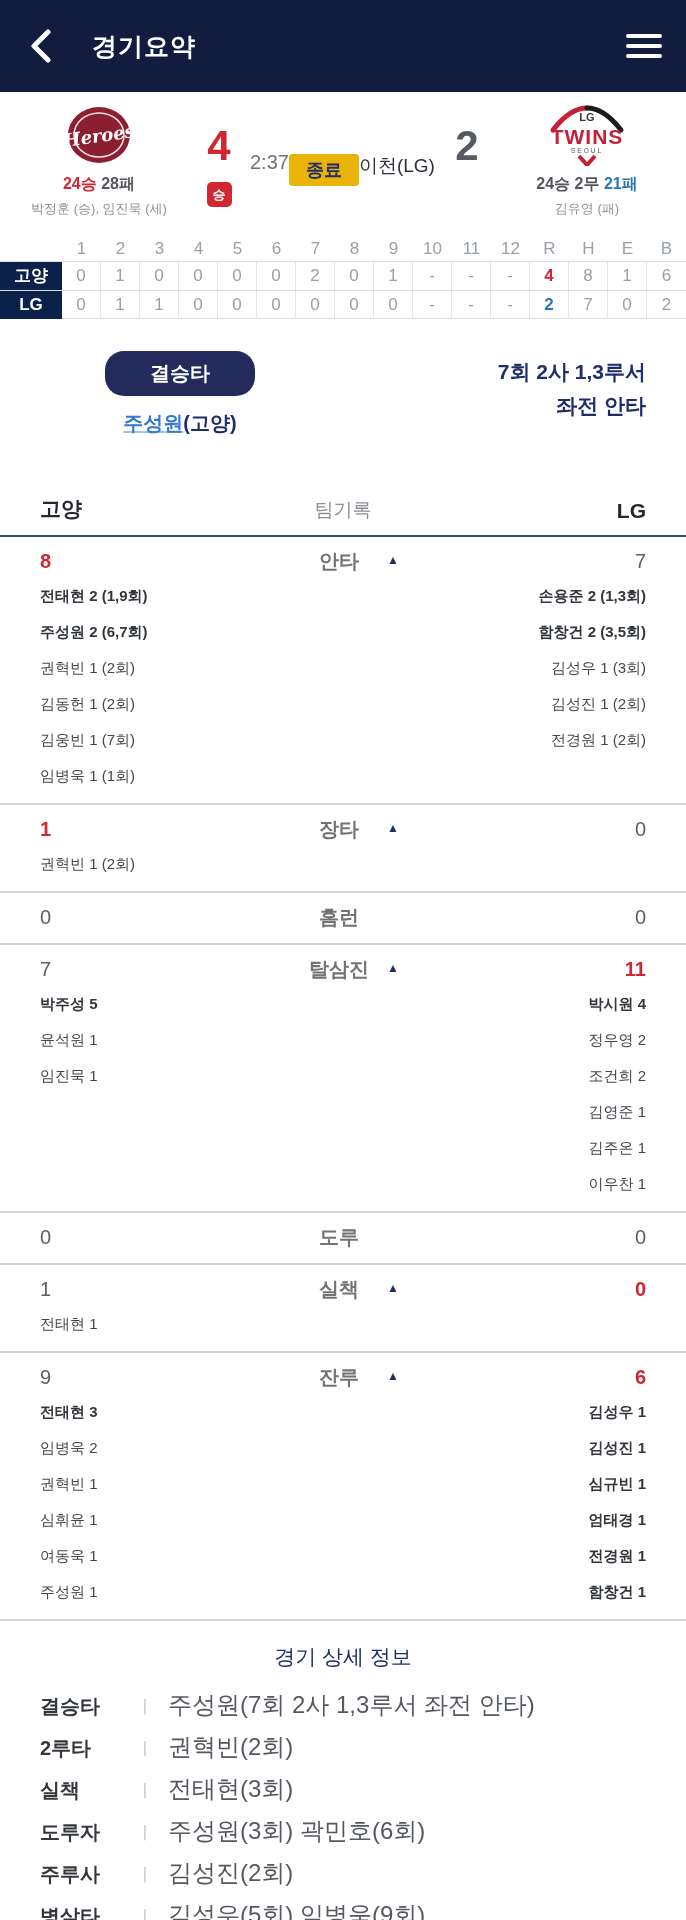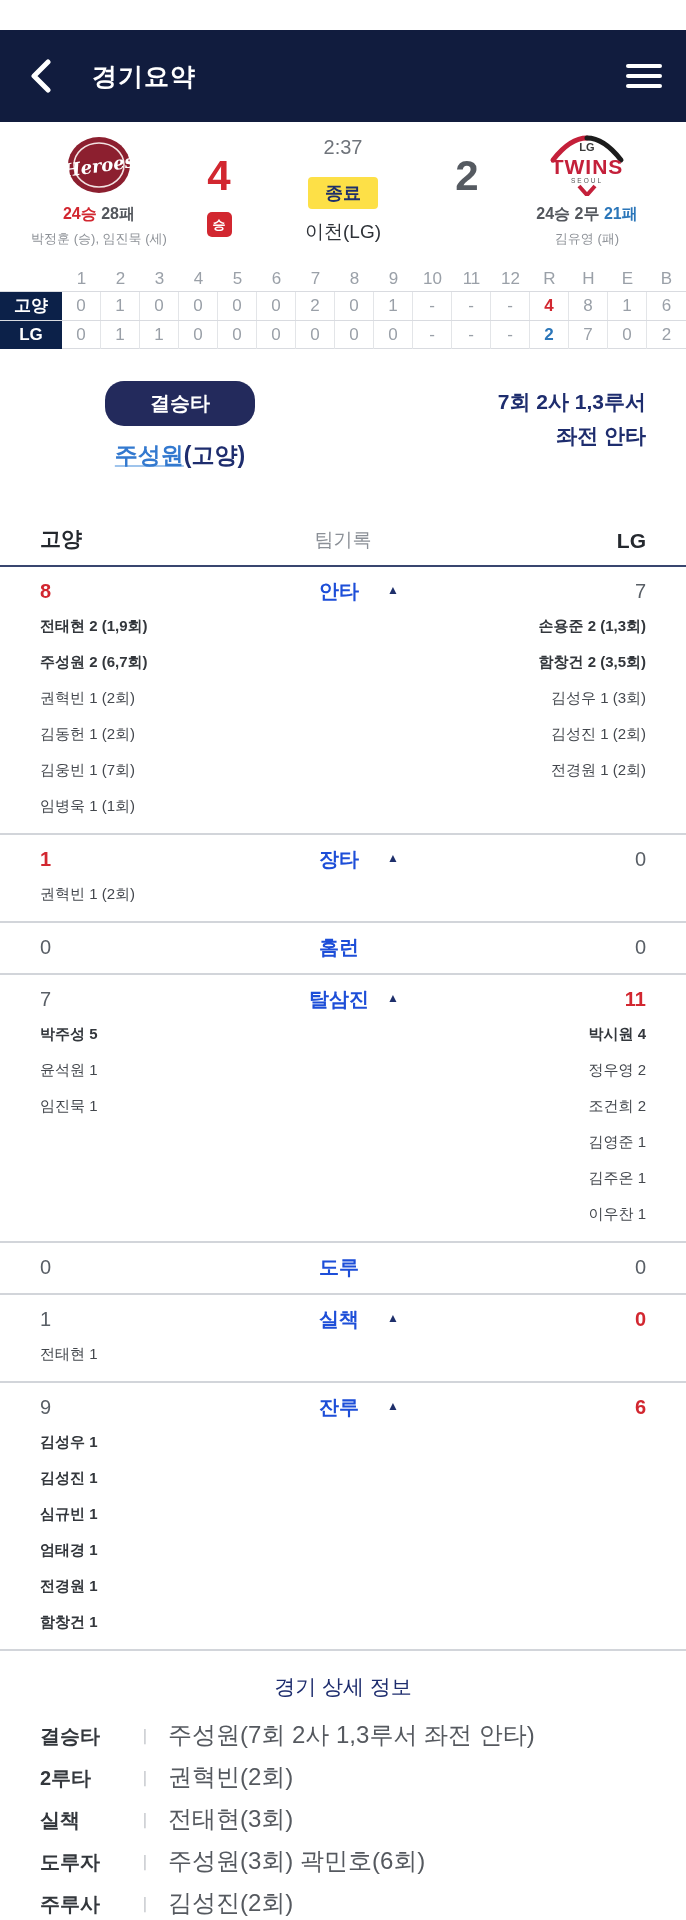--- a/index.html
+++ b/index.html
@@ -1,75 +1,75 @@
 <!DOCTYPE html>
 <html><head>
 <meta charset="utf-8">
 <style>
   * { margin:0; padding:0; box-sizing:border-box; }
   html,body { width:686px; background:#ffffff; font-family:"Liberation Sans","DejaVu Sans",sans-serif; }
   body { height:1920px; overflow:hidden; position:relative; }
 
   
-  .appbar { height:92px; background:#111c3e; display:flex; align-items:center; padding:0 24px;margin-top:30px; }
+  .appbar { height:92px; background:#111c3e; display:flex; align-items:center; padding:0 24px; }
   .back-btn { width:34px; height:34px; display:flex; align-items:center; justify-content:center; cursor:pointer; }
   .appbar-title { color:#ffffff; font-size:25px; font-weight:bold; margin-left:34px; letter-spacing:1px; }
   .menu-btn { margin-left:auto; width:36px; display:flex; flex-direction:column; gap:6px; cursor:pointer; }
   .menu-btn i { display:block; height:4px; border-radius:2px; background:#ffffff; }
 
   
   .scoreboard { display:flex; padding:12px 10px 4px; }
   .team-col { width:178px; display:flex; flex-direction:column; align-items:center; }
   .score-col { width:62px; display:flex; flex-direction:column; align-items:center; }
-  .center-col { flex:1; display:flex; flex-direction:column; align-items:center; }
+  .center-col { flex:1; display:flex; flex-direction:row; align-items:center; }
   .team-logo { height:62px; display:flex; align-items:center; justify-content:center; }
   .team-record { margin-top:8px; font-size:16px; font-weight:bold; color:#53575d; white-space:nowrap; }
   .rec-red { color:#d22730; }
   .rec-blue { color:#2b76b9; }
   .team-pitchers { margin-top:5px; font-size:13px; color:#8d9197; white-space:nowrap; }
   .score-num { margin-top:20px; font-size:42px; font-weight:bold; line-height:44px; }
   .score-left { color:#d22730; }
   .score-right { color:#555a61; }
   .win-badge { margin-top:14px; width:25px; height:25px; background:#d22730; border-radius:5px; color:#fff; font-size:13px; font-weight:bold; line-height:25px; text-align:center; }
   .game-time { margin-top:2px; font-size:20px; color:#6f747b; }
-  .status-badge { margin-top:18px; background:#fde047; color:#1e2f6b; font-weight:bold; font-size:18px; padding:4px 17px; border-radius:4px; }
+  .status-badge { margin-top:18px; background:#eab308; color:#1e2f6b; font-weight:bold; font-size:18px; padding:4px 17px; border-radius:4px; }
   .venue { margin-top:10px; font-size:19px; color:#2e3238; }
 
   
   .innings { margin-top:14px; }
   .i-row { display:grid; grid-template-columns:62px repeat(16,1fr); }
   .i-head { height:25px; line-height:25px; }
   .i-data { height:29px; line-height:28px; border-top:1px solid #d9dbe0; }
   .i-data:last-child { border-bottom:1px solid #d9dbe0; }
   .i-cell { text-align:center; font-size:17px; color:#9aa0a8; }
   .i-data .i-cell { border-right:1px solid #e3e5e8; }
   .i-data .i-cell:last-child { border-right:none; }
   .i-label { background:#0c2149; color:#ffffff; font-weight:bold; font-size:17px; text-align:center; }
   .i-label-blank { background:transparent; }
   .val-red { color:#d22730 !important; font-weight:bold; }
   .val-blue { color:#2b76b9 !important; font-weight:bold; }
 
   
   .winhit { margin-top:32px; padding-right:40px; display:flex; justify-content:space-between; min-height:110px; }
   .winhit-left { width:360px; display:flex; flex-direction:column; align-items:center; }
   .winhit-pill { background:#232a5c; color:#fff; font-size:20px; font-weight:bold; padding:9px 0; width:150px; text-align:center; border-radius:19px; }
-  .winhit-name { margin-top:14px; font-size:23px; font-weight:bold; color:#1e2d6e; }
+  .winhit-name { margin-top:14px; font-size:20px; font-weight:bold; color:#1e2d6e; }
   .winhit-player { color:#3379cf; text-decoration:underline; text-decoration-color:#9fc4ec; cursor:pointer; }
   .winhit-desc { text-align:right; color:#1e2d6e; font-size:21px; font-weight:bold; line-height:1.6; padding-top:4px; }
 
   
   .stats { margin-top:34px; }
   .stats-header { display:grid; grid-template-columns:1fr 1fr 1fr; align-items:end; padding:0 40px 12px; border-bottom:2px solid #39466f; }
   .stats-h-left { font-size:21px; font-weight:bold; color:#24282e; }
   .stats-h-center { font-size:19px; color:#8b9097; text-align:center; }
   .stats-h-right { font-size:21px; font-weight:bold; color:#24282e; text-align:right; }
   .sg { border-bottom:2px solid #d2d5da; padding:7px 0 9px; }
   .sg-head { position:relative; display:flex; justify-content:space-between; padding:0 40px; height:34px; line-height:34px; }
   .sg-val { font-size:20px; color:#595f66; }
-  .sg-cat { position:absolute; left:0; right:8px; text-align:center; color:#1d4ed8; font-weight:bold; font-size:20px; pointer-events:none; }
+  .sg-cat { position:absolute; left:0; right:8px; text-align:center; color:#737373; font-weight:bold; font-size:20px; pointer-events:none; }
   .sg-tri { position:absolute; left:50%; margin-left:44px; top:-1px; font-size:12px; color:#1e2f6b; }
   .sg-body { display:flex; justify-content:space-between; padding:0 40px; }
   .sg-col { display:flex; flex-direction:column; }
   .sg-col.r { align-items:flex-end; text-align:right; }
   .p-line { font-size:15px; color:#43474d; line-height:36px; white-space:nowrap; }
   .p-bold { font-weight:bold; color:#33373c; }
 
   
   .details { margin-top:22px; }
   .details-title { text-align:center; font-size:21px; font-weight:normal; color:#1e2d6e; }
@@ -309,20 +309,28 @@
         </div>
       </div>
       <div class="sg">
         <div class="sg-head">
           <span class="sg-val">9</span>
           <span class="sg-cat">잔루</span>
           <span class="sg-tri">▲</span>
           <span class="sg-val val-red">6</span>
         </div>
         <div class="sg-body">
+          <div class="sg-col l">
+            <div class="p-line p-bold">전태현 3</div>
+            <div class="p-line">임병욱 2</div>
+            <div class="p-line">권혁빈 1</div>
+            <div class="p-line">심휘윤 1</div>
+            <div class="p-line">여동욱 1</div>
+            <div class="p-line">주성원 1</div>
+          </div>
           <div class="sg-col r">
             <div class="p-line p-bold">김성우 1</div>
             <div class="p-line p-bold">김성진 1</div>
             <div class="p-line p-bold">심규빈 1</div>
             <div class="p-line p-bold">엄태경 1</div>
             <div class="p-line p-bold">전경원 1</div>
             <div class="p-line p-bold">함창건 1</div>
           </div>
         </div>
       </div>

